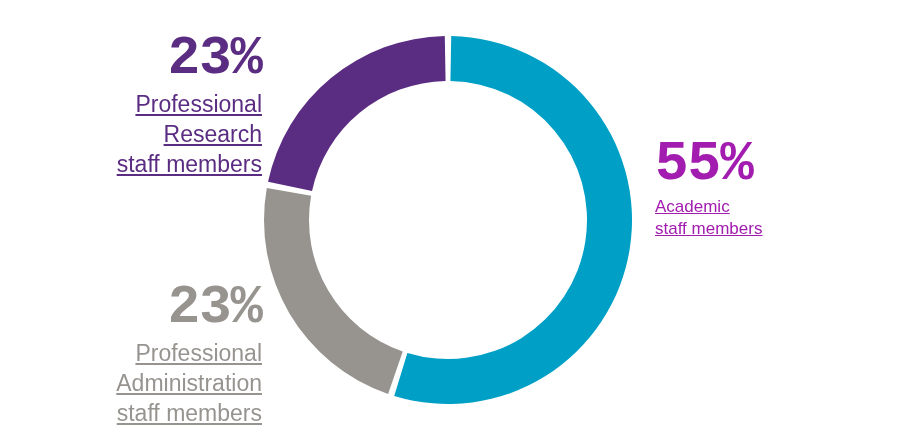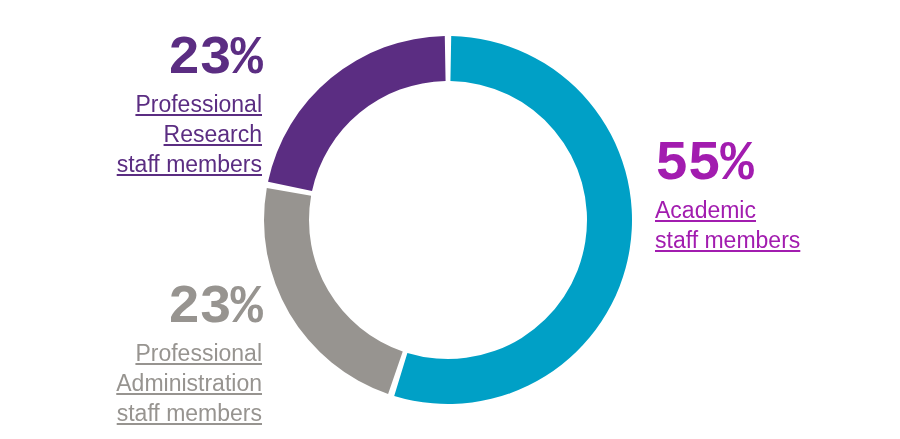--- a/index.html
+++ b/index.html
@@ -85,21 +85,21 @@
     top: 136px;
     width: 230px;
     text-align: left;
     color: #a21caf;
   }
   #label-academic .pct {
     font-size: 56px;
     margin-bottom: 4px;
   }
   #label-academic .desc {
-    font-size: 23px;
+    font-size: 17px;
   }
 </style>
 </head>
 <body>
 
 <div id="figure">
 
   <svg id="donut-chart" viewBox="0 0 900 439" aria-label="Staff composition donut chart">
     <g id="donut-segments">
         <path d="M 451.2112427844601 36.02802409122401 A 184 184 0 1 1 394.20360633101643 395.96007509719857 L 407.3603330435396 352.92636107886193 A 139 139 0 1 0 450.4258844947824 81.02117037326161 Z" fill="#00A0C6">

